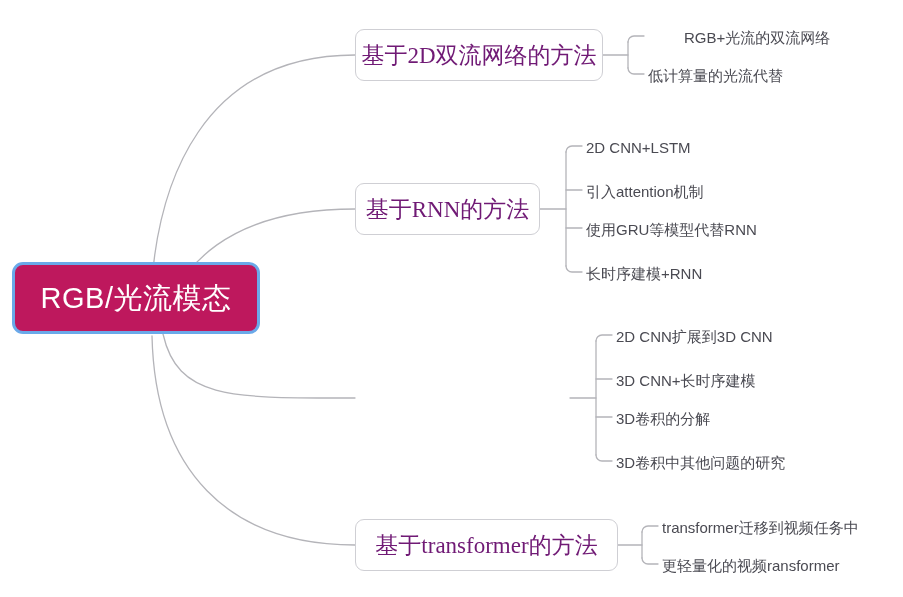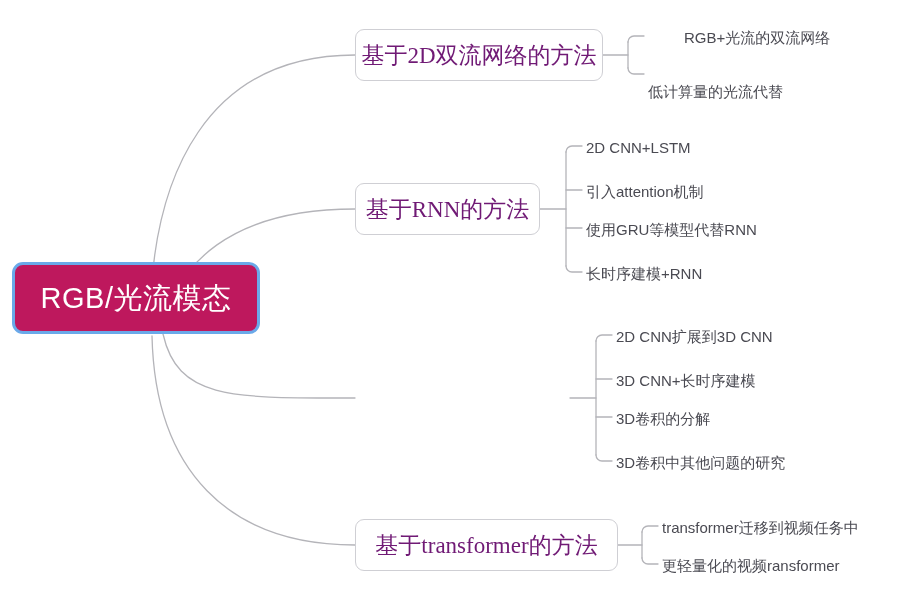--- a/index.html
+++ b/index.html
@@ -121,21 +121,21 @@
   </svg>
 
   <div class="root-node">
     <span class="root-label">RGB/光流模态</span>
   </div>
 
   <div class="branch-node" style="left:355px; top:29px; width:248px; height:52px;">
     <span class="branch-label">基于2D双流网络的方法</span>
   </div>
   <div class="leaf-label" style="left:648px; top:30px;margin-left:36px;">RGB+光流的双流网络</div>
-  <div class="leaf-label" style="left:648px; top:68px;margin-top:16px;">低计算量的光流代替</div>
+  <div class="leaf-label" style="left:648px; top:68px;">低计算量的光流代替</div>
 
   <div class="branch-node" style="left:355px; top:183px; width:185px; height:52px;">
     <span class="branch-label">基于RNN的方法</span>
   </div>
   <div class="leaf-label" style="left:586px; top:140px;">2D CNN+LSTM</div>
   <div class="leaf-label" style="left:586px; top:184px;">引入attention机制</div>
   <div class="leaf-label" style="left:586px; top:222px;">使用GRU等模型代替RNN</div>
   <div class="leaf-label" style="left:586px; top:266px;">长时序建模+RNN</div>
 
   <div class="leaf-label" style="left:616px; top:329px;">2D CNN扩展到3D CNN</div>

